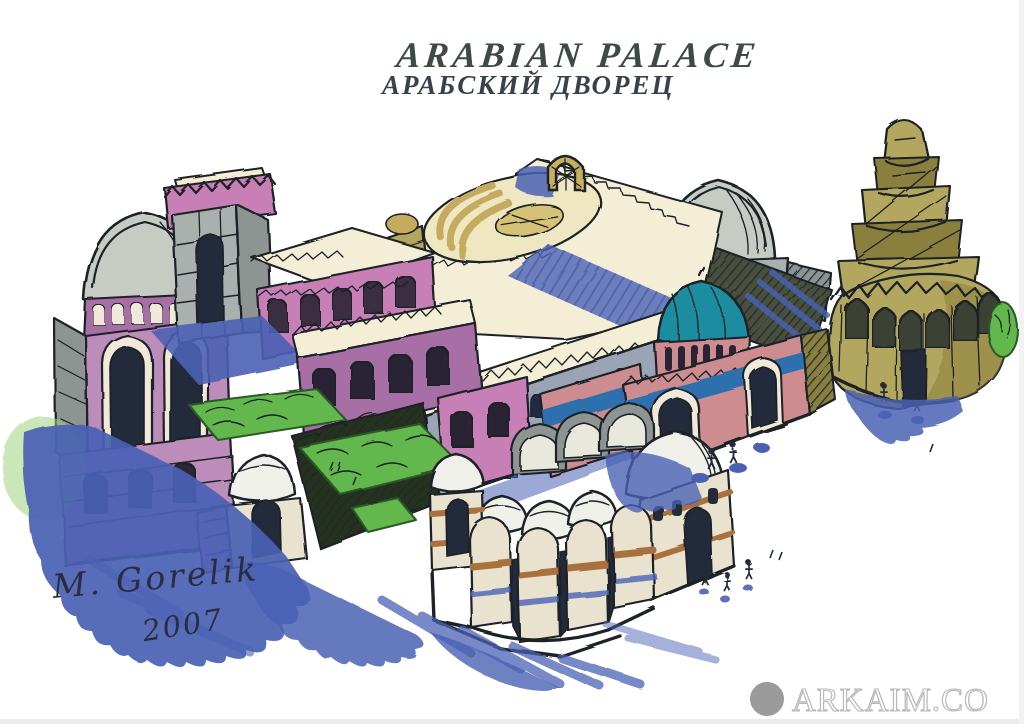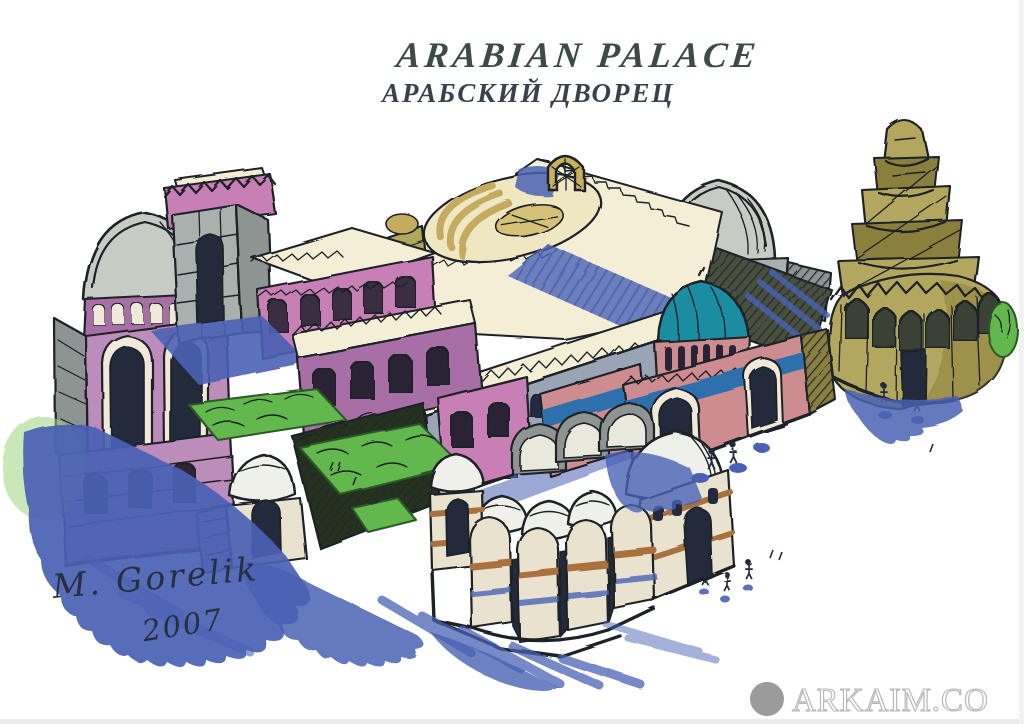--- a/index.html
+++ b/index.html
@@ -4,21 +4,21 @@
 <style>
   html,body{margin:0;padding:0;background:#ffffff;}
   #canvas{position:relative;width:1024px;height:724px;background:var(--c-paper,#ffffff);overflow:hidden;
           font-family:"Liberation Serif",serif;}
   .scan-edge-bottom{position:absolute;left:0;bottom:0;width:100%;height:5px;background:#ececec;}
   .scan-edge-right{position:absolute;right:0;top:0;width:5px;height:100%;background:#f2f2f2;}
   .title{position:absolute;left:378px;top:34px;width:400px;text-align:center;
          font-family:"Liberation Serif",serif;font-weight:bold;font-style:italic;
          font-size:36px;letter-spacing:4px;color:var(--c-title-ink,#3e4a44);
          transform:skewX(-6deg);white-space:nowrap;}
-  .subtitle{position:absolute;left:382px;top:78px;width:270px;text-align:center;
+  .subtitle{position:absolute;left:382px;top:70px;width:270px;text-align:center;
          font-family:"Liberation Serif",serif;font-weight:bold;font-style:italic;
          font-size:27px;letter-spacing:2px;color:var(--c-subtitle-ink,#39424c);white-space:nowrap;}
   .signature{position:absolute;left:52px;top:558px;font-family:"DejaVu Serif",serif;
          font-style:italic;font-size:33px;color:var(--c-signature-ink,#272e3f);
          transform:rotate(-5deg);letter-spacing:3px;white-space:nowrap;}
   .year{position:absolute;left:142px;top:608px;font-family:"DejaVu Serif",serif;
          font-style:italic;font-size:29px;color:var(--c-signature-ink,#272e3f);
          transform:rotate(-9deg);letter-spacing:2px;}
   .watermark{position:absolute;right:10px;bottom:4px;margin-top:28px;}
   .wm-text{font-family:"Liberation Serif",serif;font-size:33px;letter-spacing:1px;

